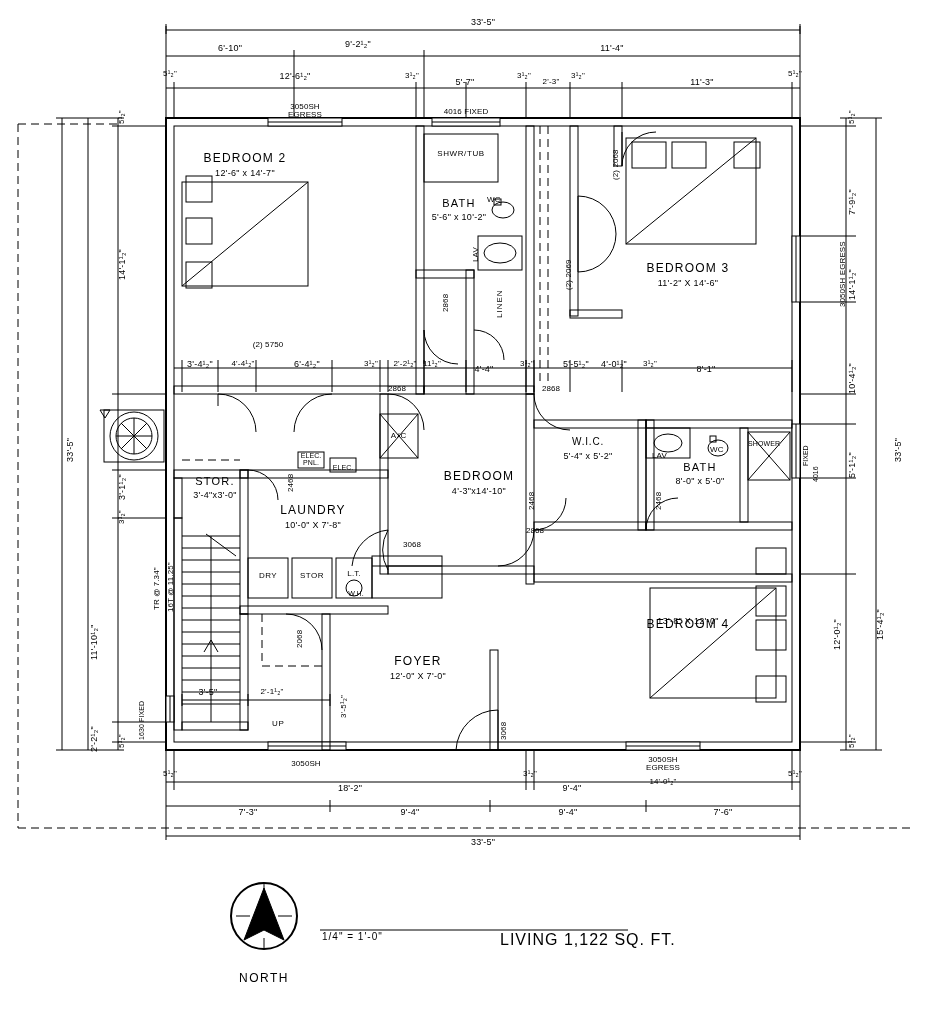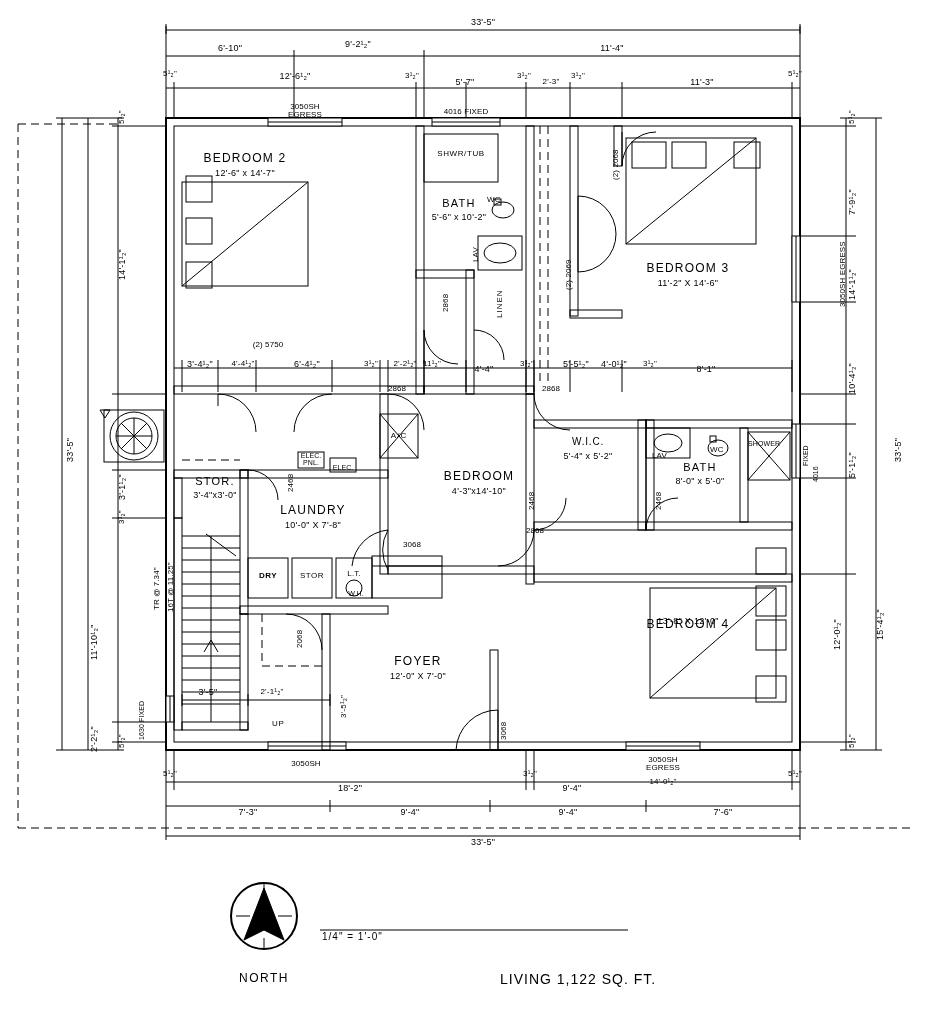--- a/index.html
+++ b/index.html
@@ -12,21 +12,21 @@
   .t.c{transform:translateX(-50%);}
   .t.vert{transform-origin:left top;transform:rotate(-90deg);}
   .t.vertc{transform-origin:center center;transform:rotate(-90deg);}
   .room{font-size:12px;letter-spacing:1.2px;text-align:center;}
   .roomsub{font-size:9px;letter-spacing:.3px;text-align:center;}
   .dim{font-size:9px;letter-spacing:.2px;}
   .tiny{font-size:7px;letter-spacing:.1px;}
   .tiny8{font-size:8px;letter-spacing:.1px;}
   .titletxt{font-size:27px;letter-spacing:2.5px;font-family:"Liberation Sans",sans-serif;}
   .scaletxt{font-size:10px;letter-spacing:1px;}
-  .livingtxt{font-size:14px;letter-spacing:1px;margin-top:40px;}
+  .livingtxt{font-size:16px;letter-spacing:1px;}
 
   svg{position:absolute;left:0;top:0;overflow:visible;}
   .s{stroke:#000;fill:none;stroke-width:1;}
   .s2{stroke:#000;fill:none;stroke-width:2;}
 </style>
 </head>
 <body>
 
 <div id="sheet">
 
@@ -418,21 +418,21 @@
 
   <div class="t c room" style="left:700px;top:462px;font-size:11px;">BATH</div>
   <div class="t c roomsub" style="left:700px;top:477px;">8'-0" x 5'-0"</div>
   <div class="t tiny8" style="left:652px;top:452px;">LAV</div>
   <div class="t tiny8" style="left:710px;top:446px;">WC</div>
   <div class="t tiny" style="left:748px;top:440px;">SHOWER</div>
 
   <div class="t c tiny8" style="left:535px;top:527px;">2868</div>
   <div class="t c tiny8" style="left:412px;top:541px;">3068</div>
 
-  <div class="t c tiny8" style="left:268px;top:572px;letter-spacing:.5px;font-weight:bold;">DRY</div>
+  <div class="t c tiny8" style="left:268px;top:572px;letter-spacing:.5px;">DRY</div>
   <div class="t c tiny8" style="left:312px;top:572px;letter-spacing:.5px;">STOR</div>
   <div class="t c tiny8" style="left:354px;top:570px;">L.T.</div>
   <div class="t c tiny" style="left:356px;top:590px;">W.H.</div>
 
   <div class="t c room" style="left:688px;top:600px;margin-top:18px;">BEDROOM 4</div>
   <div class="t c roomsub" style="left:688px;top:617px;">13'-8" X 12'-0"</div>
 
   <div class="t c room" style="left:418px;top:655px;font-size:12px;">FOYER</div>
   <div class="t c roomsub" style="left:418px;top:672px;">12'-0" X 7'-0"</div>
 

